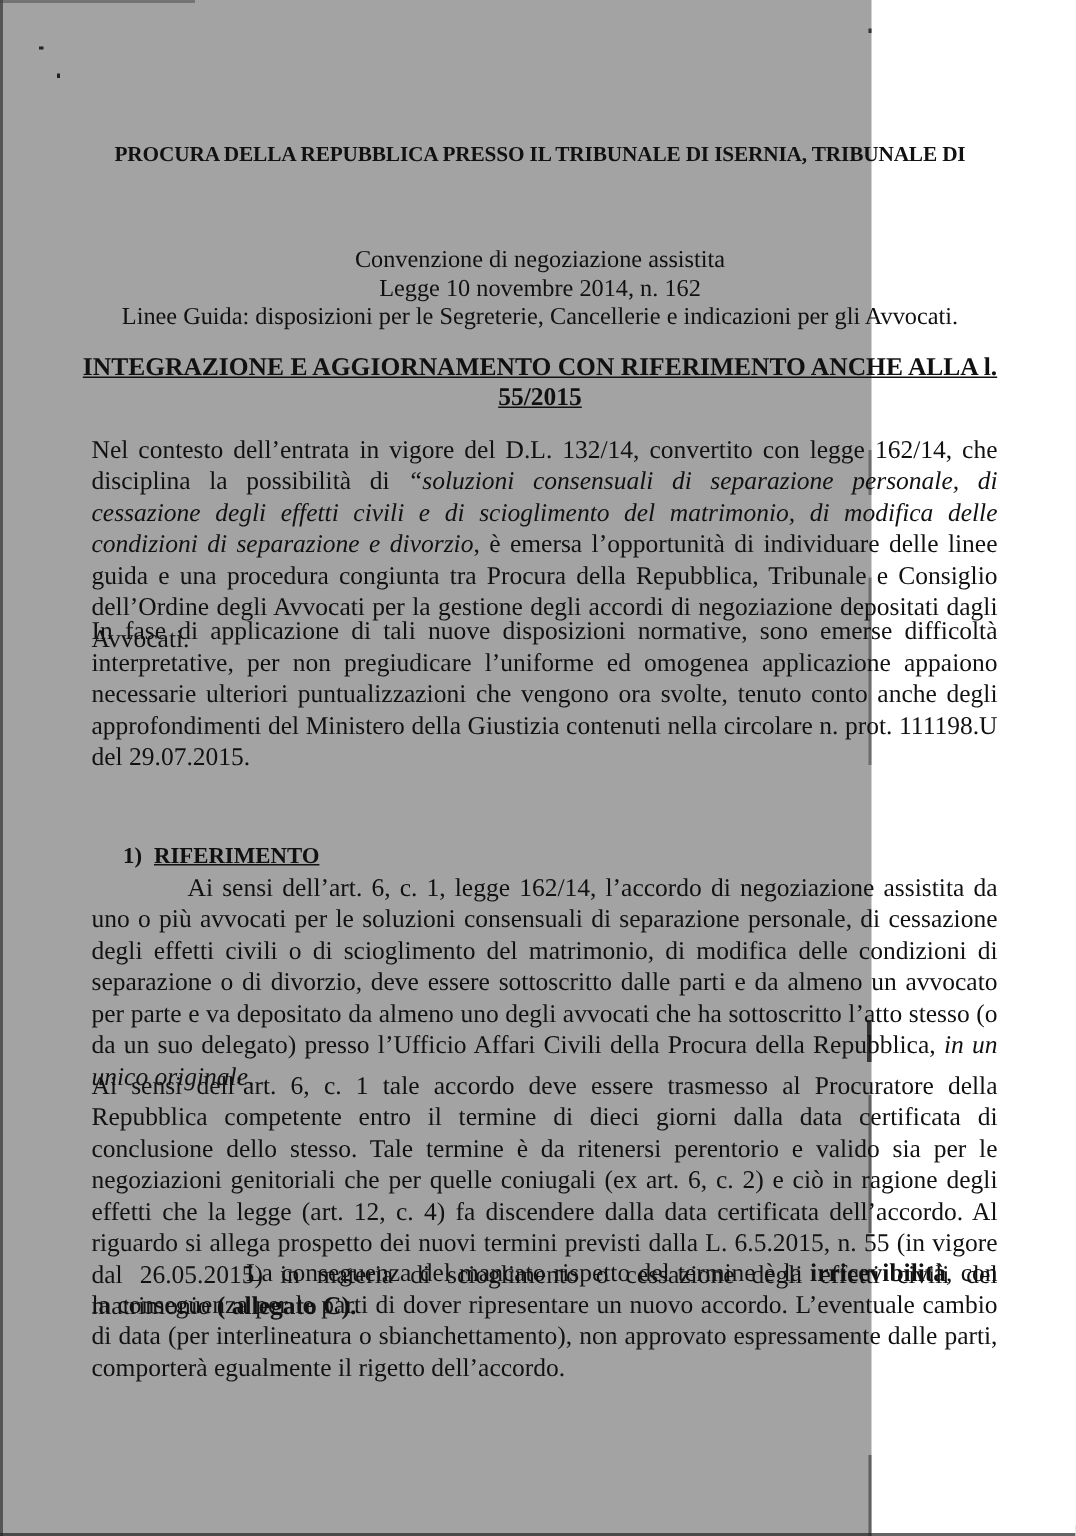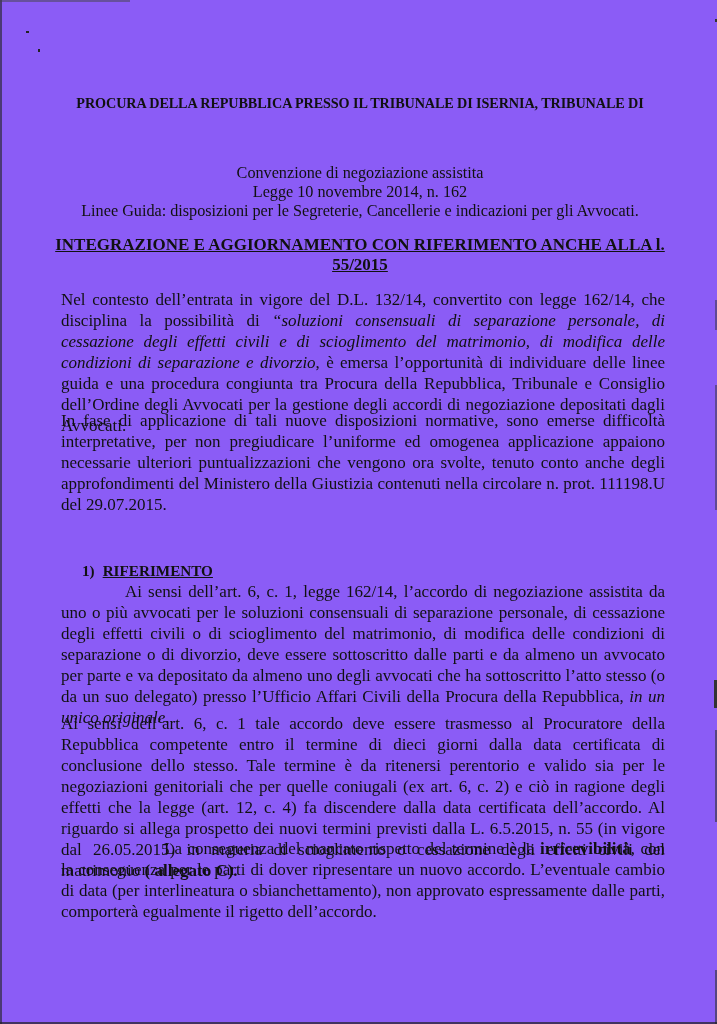--- a/index.html
+++ b/index.html
@@ -1,17 +1,17 @@
 <!DOCTYPE html>
 <html><head>
 <meta charset="utf-8">
 <style>
   html, body { margin: 0; padding: 0; background: #ffffff; }
   body { width: 717px; height: 1024px; position: relative; overflow: hidden; font-family: "Liberation Serif", serif; color: #111; }
-  .page { position: absolute; left: 0; top: 0; width: 717px; height: 1024px; background: #8b5cf6; }
+  .page { position: absolute; left: 0; top: 0; width: 581px; height: 1024px; background: #a3a3a3; }
   .left-edge { position: absolute; left: 0; top: 0; width: 2px; height: 1024px; background: #222; opacity: 0.6; }
   .top-edge { position: absolute; left: 0; top: 0; width: 130px; height: 2px; background: #444; opacity: 0.5; }
   .speck { position: absolute; background: #222; }
   .right-mark { position: absolute; right: 0; width: 2px; background: #333; }
   .bottom-edge { position: absolute; left: 0; bottom: 0; width: 717px; height: 2px; background: #222; opacity: 0.7; }
 
   .heading-bold { position: absolute; left: 40px; width: 640px; text-align: center; font-weight: bold; font-size: 14.2px; line-height: 19px; letter-spacing: -0.1px; }
   .center-line { position: absolute; left: 40px; width: 640px; text-align: center; font-size: 16.2px; line-height: 20px; }
   .integr { position: absolute; left: 40px; width: 640px; text-align: center; font-size: 17px; font-weight: bold; text-decoration: underline; line-height: 20px; }
   .para { position: absolute; left: 61px; width: 604px; font-size: 17px; line-height: 21px; text-align: justify; }

